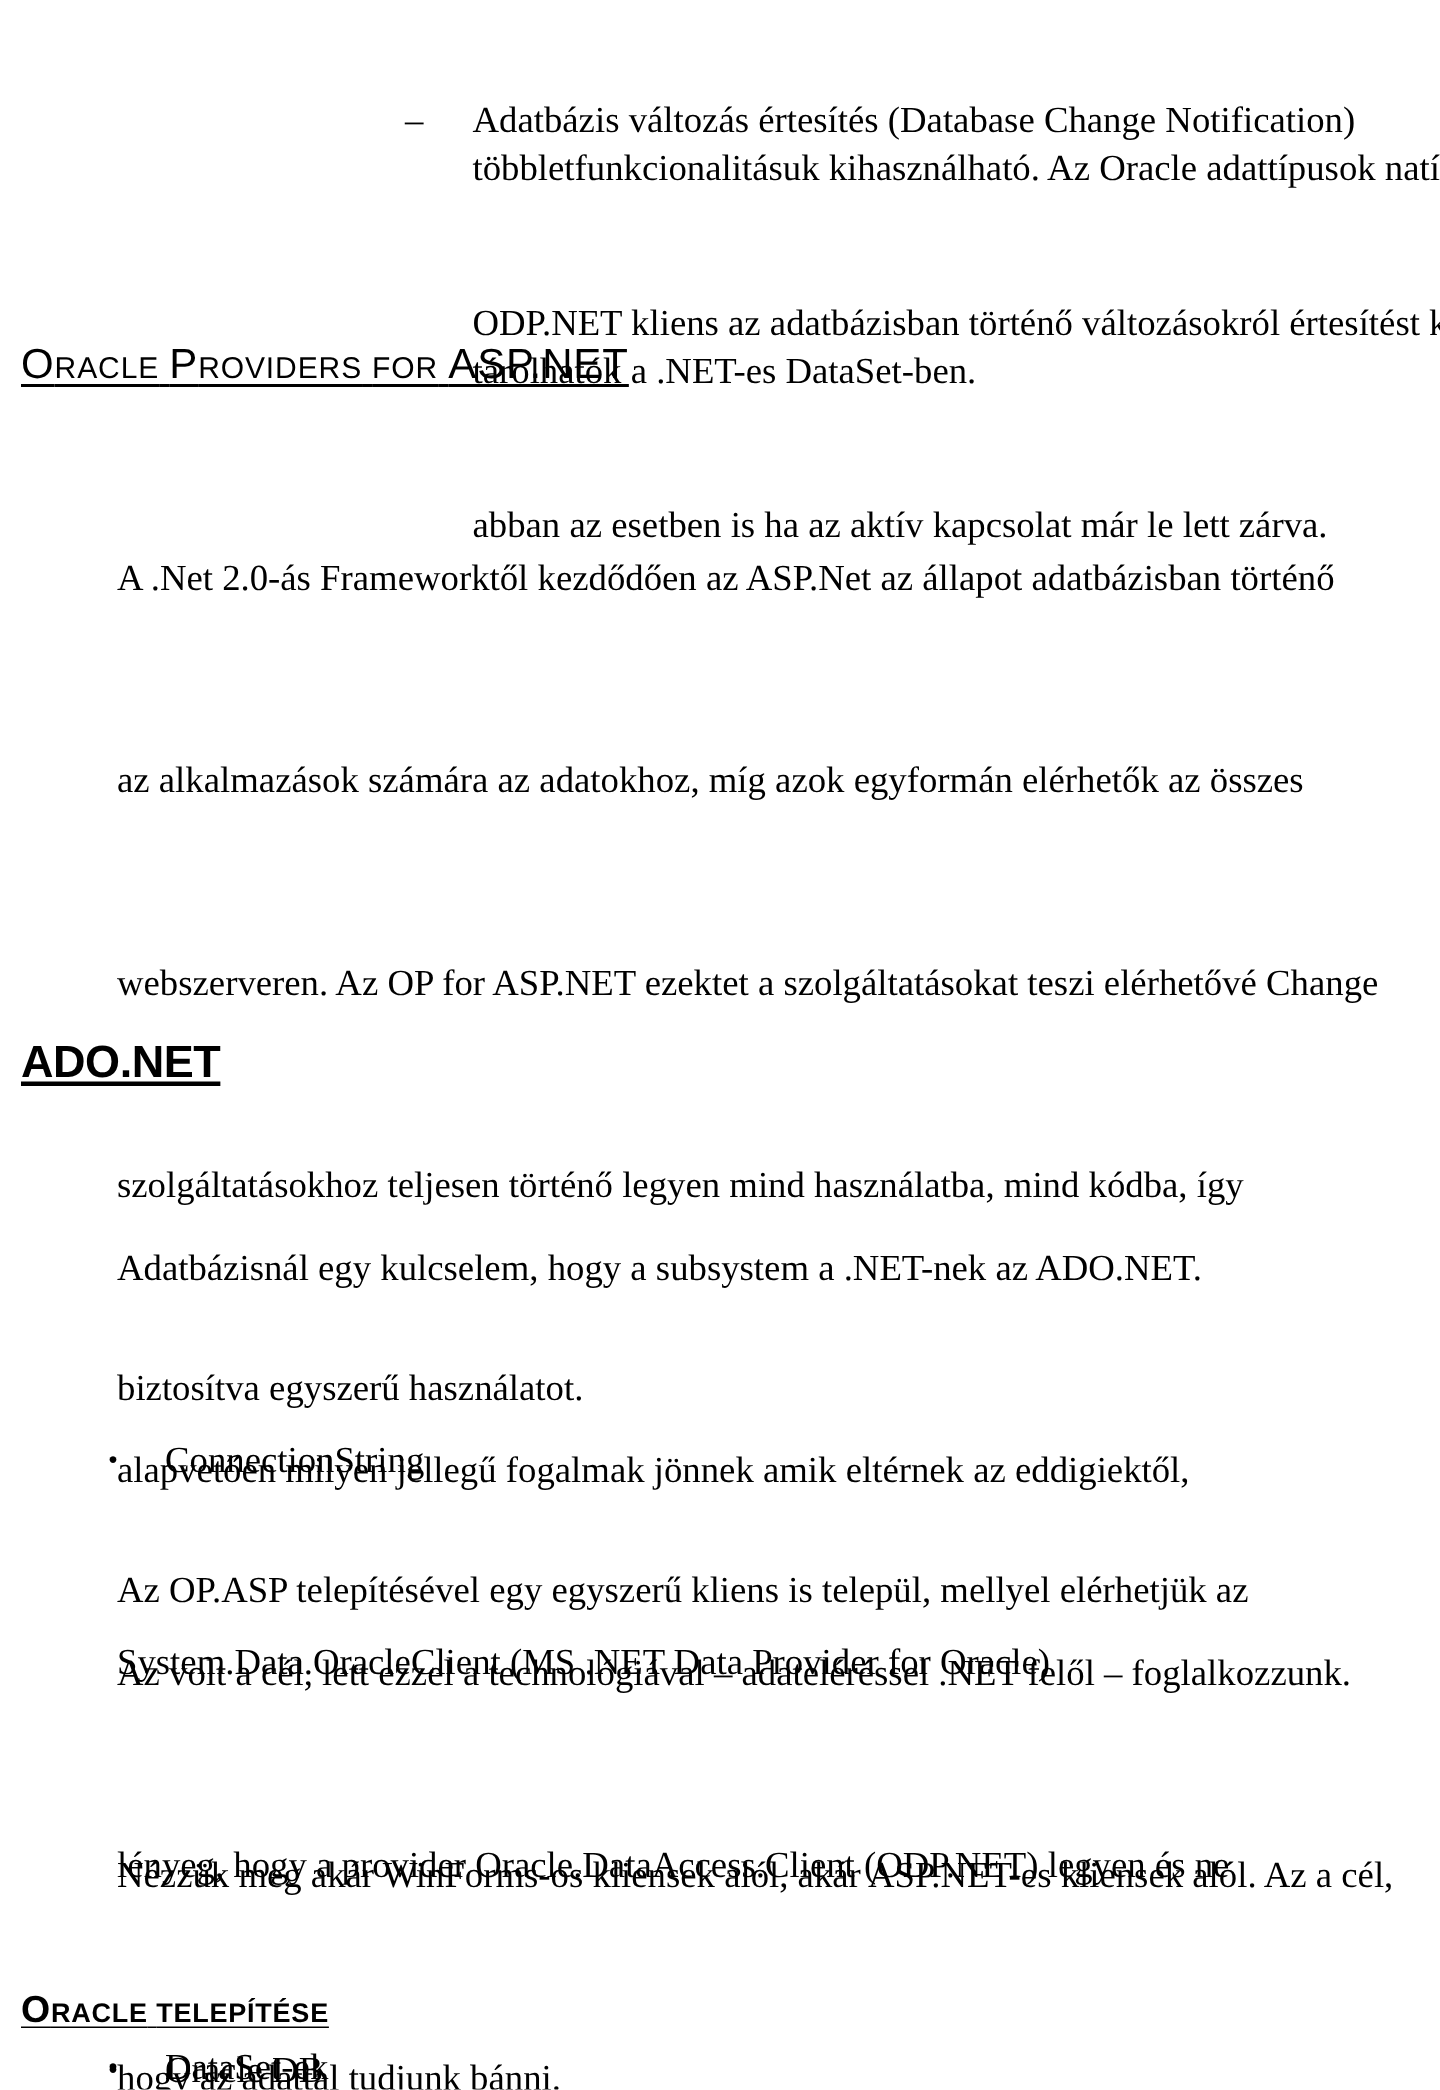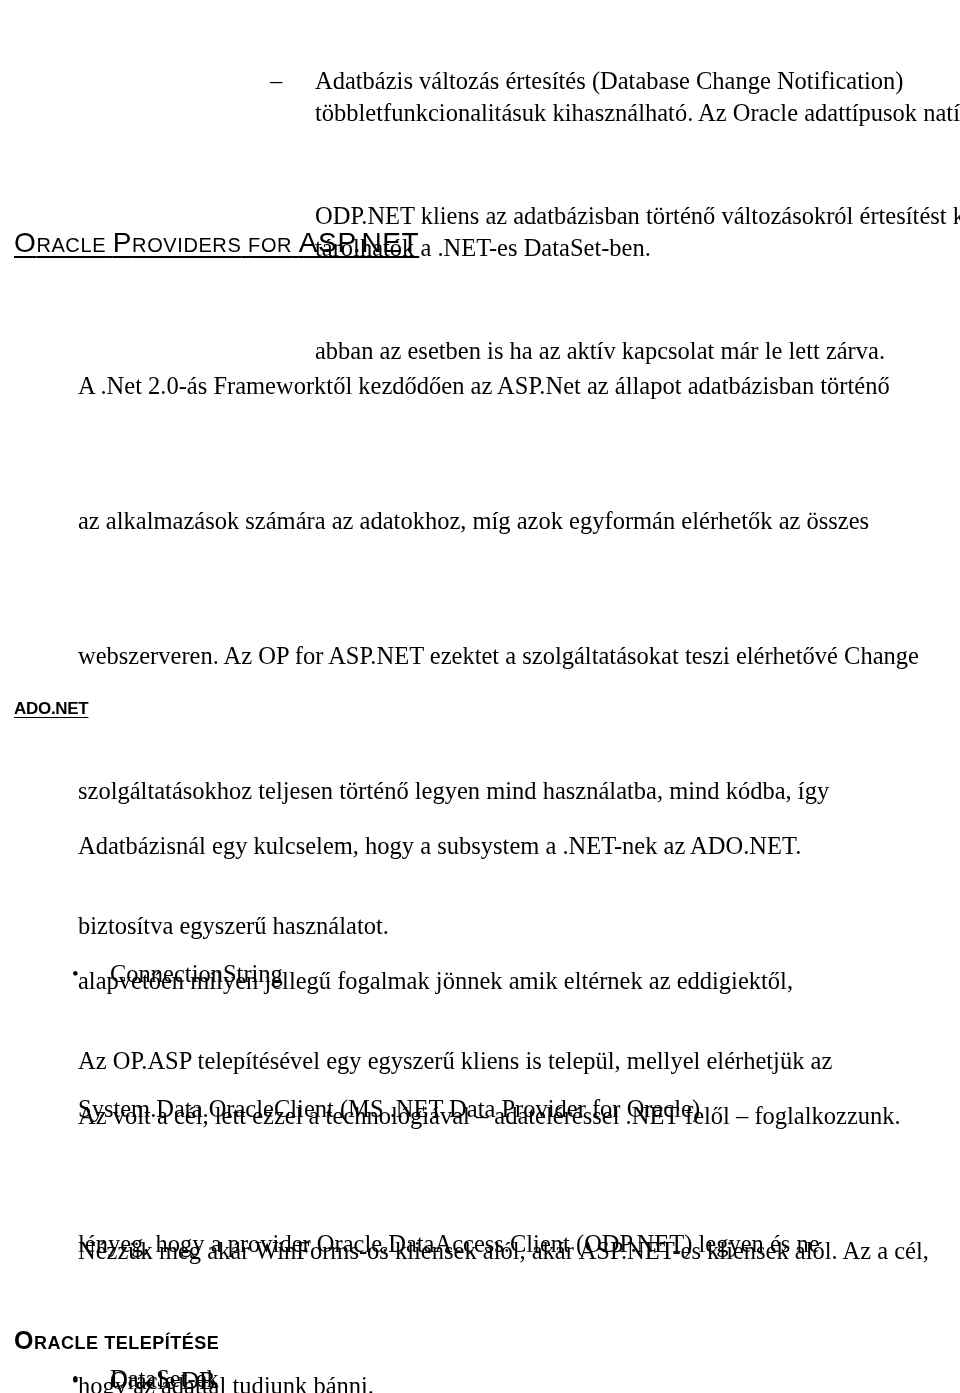--- a/index.html
+++ b/index.html
@@ -55,34 +55,35 @@
     line-height: 30px;
     white-space: nowrap;
   }
   .h-smallcaps .cap-first { font-size: 28px; }
   .h-smallcaps .sc        { font-size: 20px; text-transform: uppercase; }
   .h-smallcaps .full      { font-size: 28px; }
 
   .h-bold-sans {
     font-family: "Liberation Sans", "DejaVu Sans", sans-serif;
     font-weight: 700;
-    font-size: 17px;
+    font-size: 30px;
     line-height: 34px;
     text-decoration: underline;
     text-underline-offset: 3px;
     display: inline-block;
     white-space: nowrap;
     letter-spacing: -0.3px;
   }
 
   .h-bold-smallcaps {
     font-family: "Liberation Sans", "DejaVu Sans", sans-serif;
     font-weight: 700;
     font-size: 19px;
     letter-spacing: 0.5px;
+    text-decoration: underline;
     text-underline-offset: 3px;
     display: inline-block;
     line-height: 28px;
     white-space: nowrap;
   }
   .h-bold-smallcaps .cap-first { font-size: 25px; }
   .h-bold-smallcaps .sc        { font-size: 18px; text-transform: uppercase; }
 
   
   .li {

